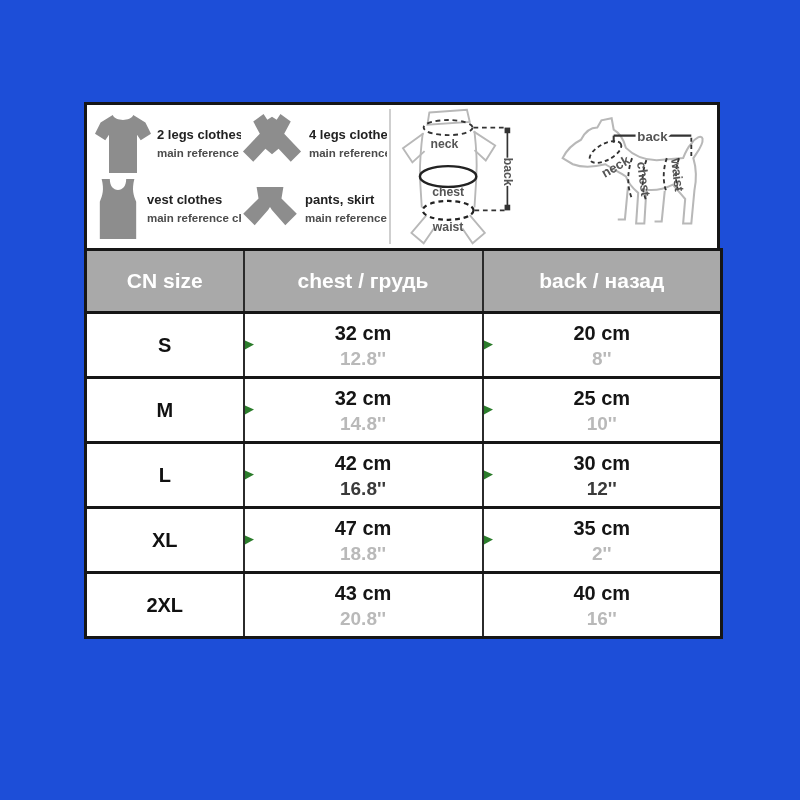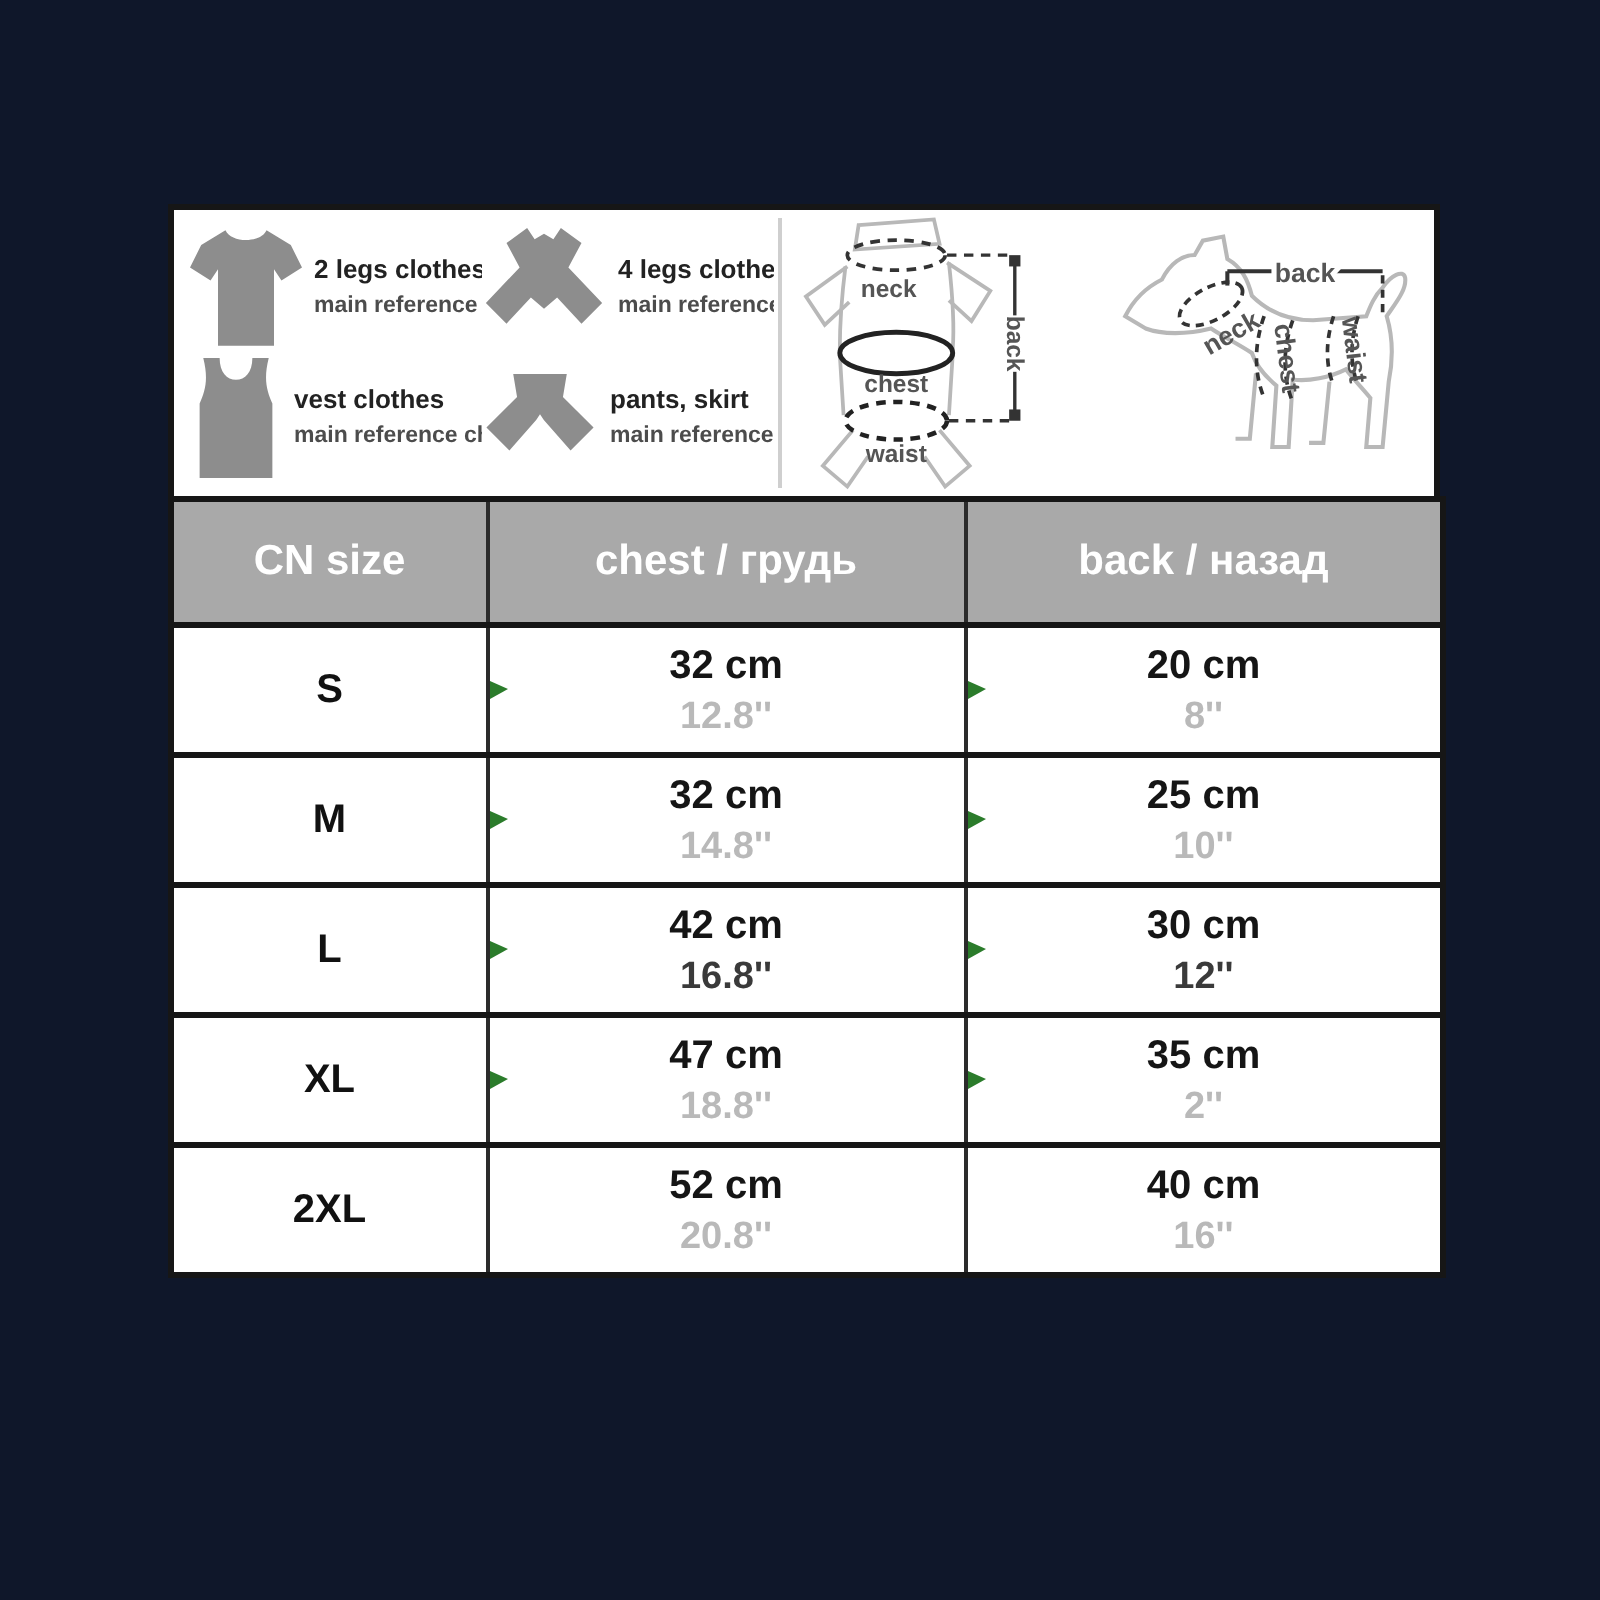--- a/index.html
+++ b/index.html
@@ -1,17 +1,17 @@
 <!DOCTYPE html>
 <html><head>
 <meta charset="utf-8">
 <style>
   html,body{margin:0;padding:0;background:#fff;}
   *{box-sizing:border-box;font-family:"Liberation Sans","DejaVu Sans",sans-serif;}
-  .stage{position:relative;width:800px;height:800px;background:#0f172a;overflow:hidden;}
+  .stage{position:relative;width:800px;height:800px;background:#1d4ed8;overflow:hidden;}
   .sheet{position:absolute;left:84px;top:102px;width:636px;}
 
   
   .top-section{height:146px;border:3px solid #161616;border-bottom:none;display:flex;background:#fff;}
   .types-panel{width:302px;display:grid;grid-template-columns:1fr 1fr;grid-template-rows:1fr 1fr;padding:6px 2px 6px 8px;}
   .type-item{display:flex;align-items:center;gap:6px;overflow:hidden;}
   .type-item .ticon{flex:0 0 auto;display:flex;align-items:center;justify-content:center;}
   .type-text{display:flex;flex-direction:column;line-height:1.45;}
   .type-title{font-size:13px;font-weight:bold;color:#222;white-space:nowrap;}
   .type-sub{font-size:11.5px;font-weight:600;color:#4c4c4c;white-space:nowrap;}
@@ -217,21 +217,21 @@
     <td class="c-val">
       <span class="flag"></span>
       <div class="cm">35 cm</div>
       <div class="in">2''</div>
     </td>
   </tr>
           <tr class="no-flag">
     <td class="c-size">2XL</td>
     <td class="c-val">
 
-      <div class="cm">52 cm</div>
+      <div class="cm">43 cm</div>
       <div class="in">20.8''</div>
     </td>
     <td class="c-val">
 
       <div class="cm">40 cm</div>
       <div class="in">16''</div>
     </td>
   </tr>
         </tbody>
     </table>

